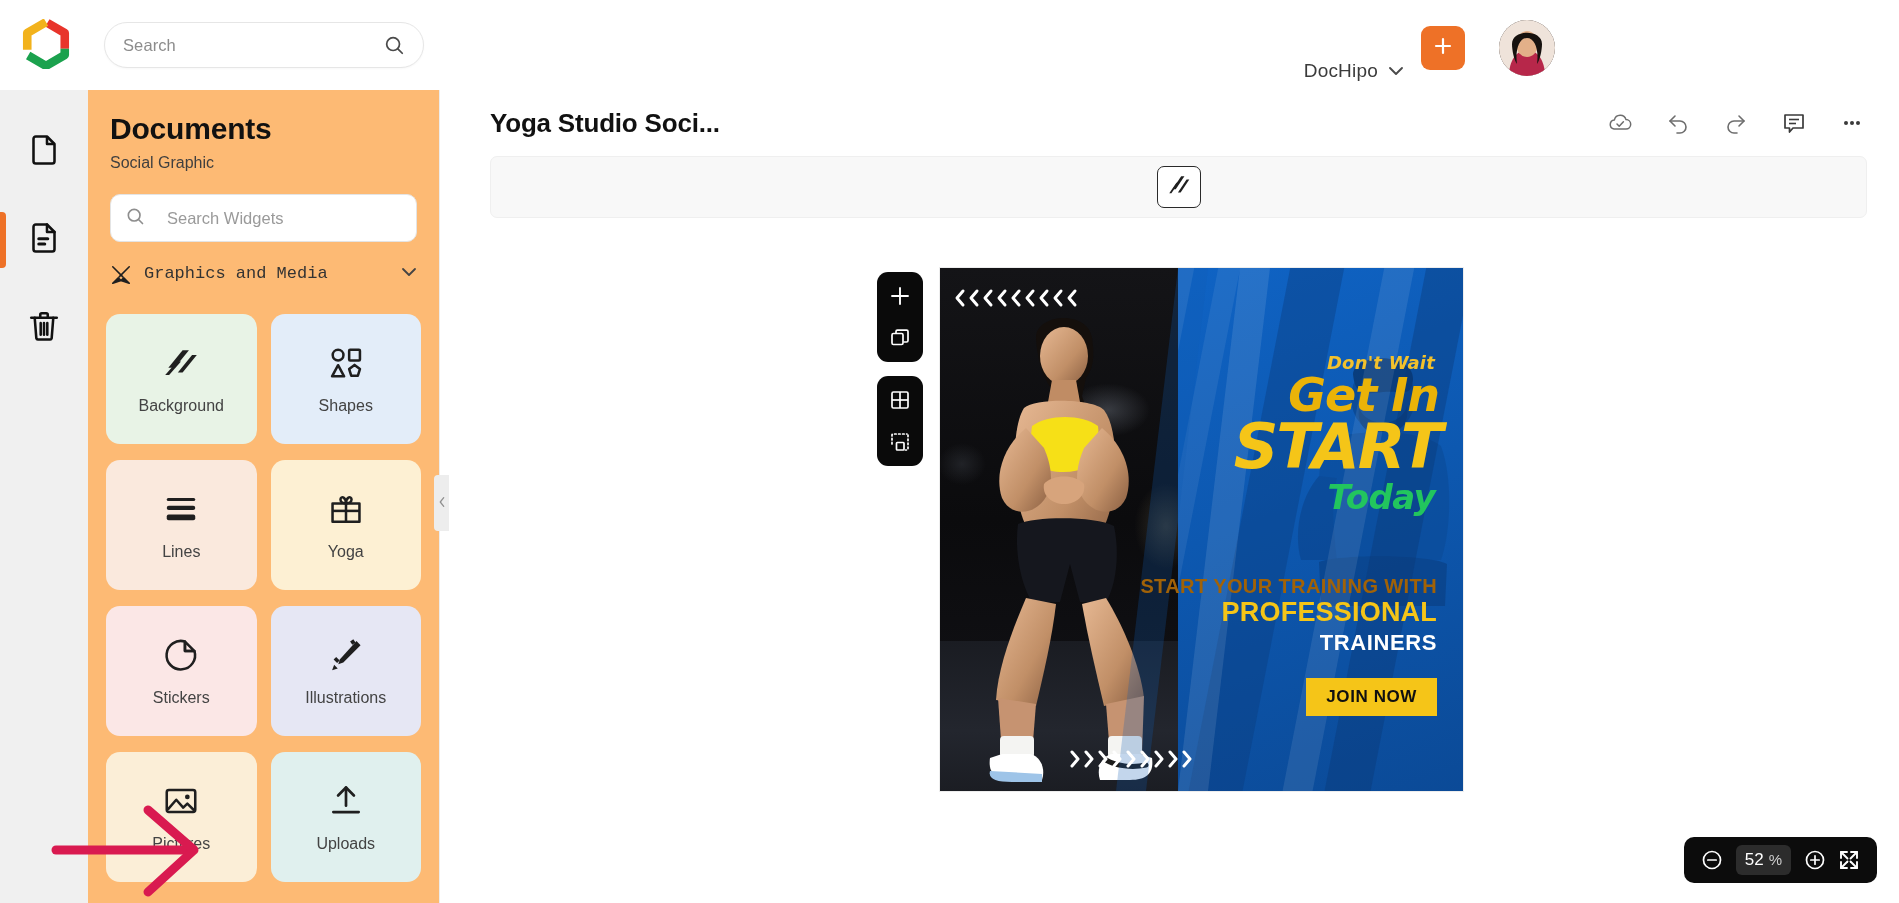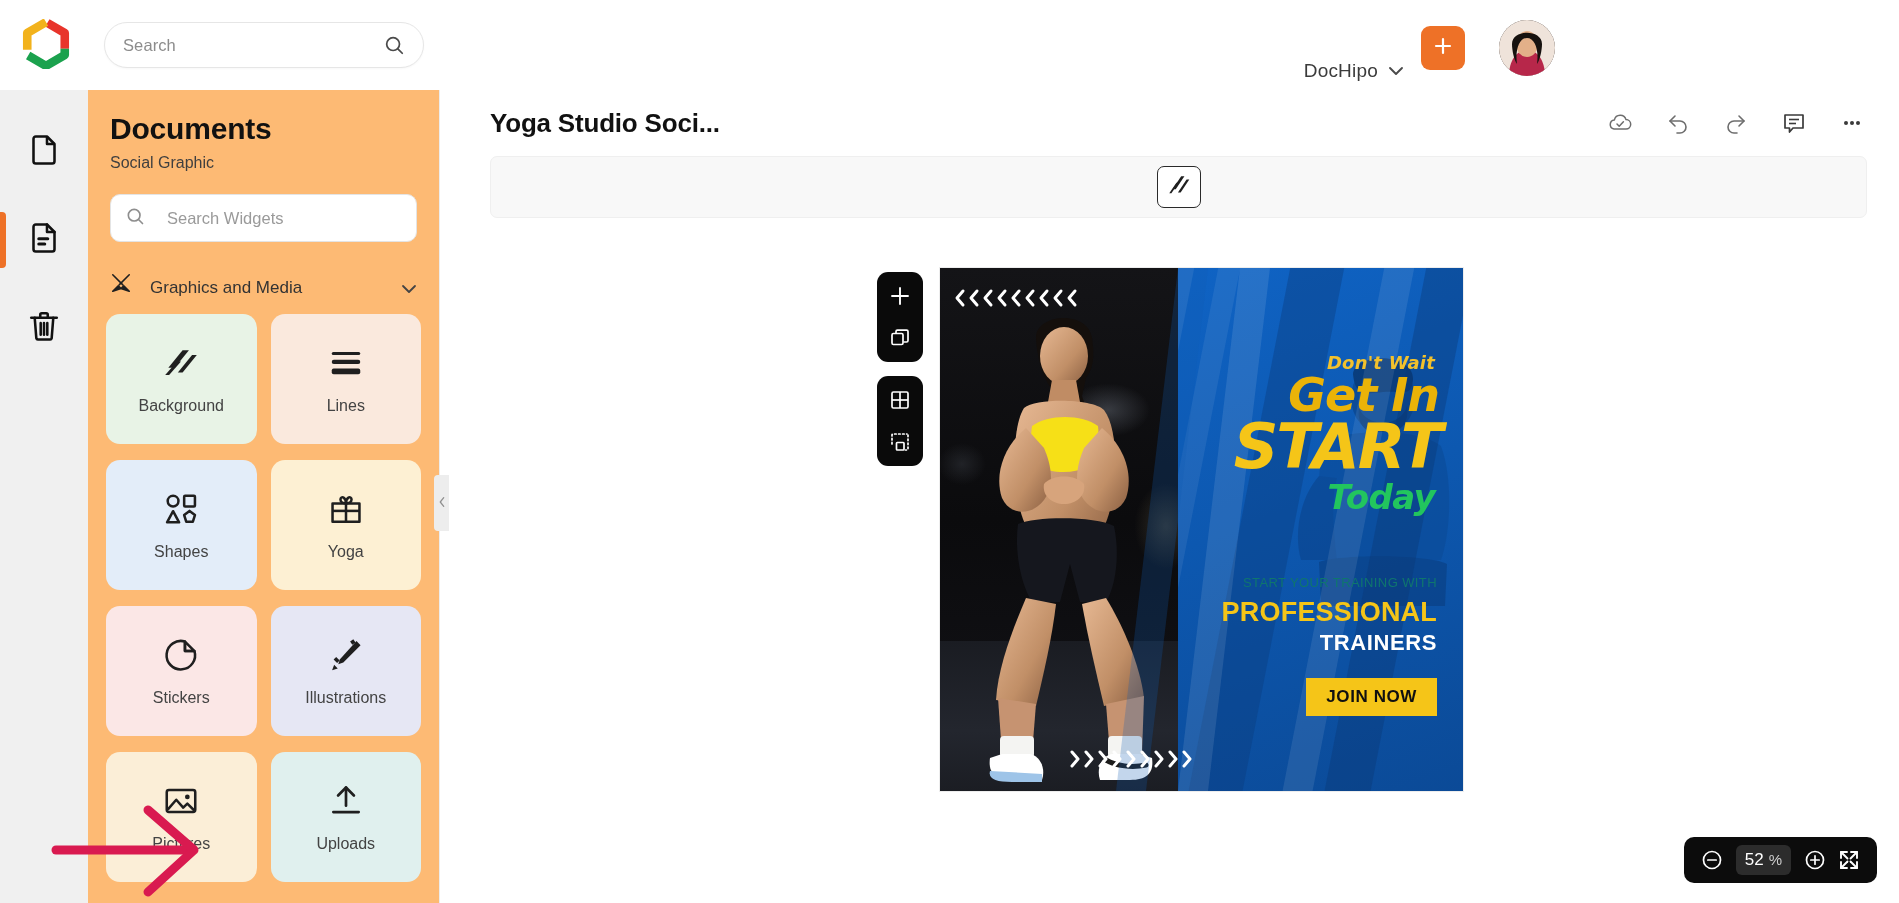--- a/index.html
+++ b/index.html
@@ -107,22 +107,23 @@
     background: #ffffff;
     display: flex; align-items: center; gap: 22px;
     padding: 0 14px;
   }
   .widget-search .ph { font-size: 16.5px; color: #9a9a9a; }
   .widget-search svg { width: 20px; height: 20px; flex: 0 0 auto; }
 
   .section-head {
     margin: 22px 22px 0 22px;
     height: 34px;
-    display: flex; align-items: flex-end; gap: 18px;
+    display: flex; align-items: flex-start; gap: 12px;
     cursor: pointer;
+    font-family: Liberation Mono, monospace;
   }
   .section-head .sh-label { flex: 1; font-size: 17px; color: #333333; }
   .section-head svg { flex: 0 0 auto; }
 
   .tiles {
     margin: 16px 18px 0 18px;
     display: grid;
     grid-template-columns: 1fr 1fr;
     gap: 16px 14px;
   }
@@ -272,21 +273,21 @@
     color: #f5c518; letter-spacing: -2px; line-height: 1;
   }
   .t-today {
     position: absolute; right: 28px; top: 212px;
     font-family: "DejaVu Sans", sans-serif;
     font-size: 34px; font-weight: bold; font-style: italic;
     color: #22c55e; letter-spacing: -.6px; line-height: 1;
   }
   .t-start {
     position: absolute; right: 26px; top: 307px;
-    font-size: 13px; font-weight: normal; color: #0f766e;
+    font-size: 20px; font-weight: bold; color: #a16207;
     letter-spacing: .4px;
   }
   .t-prof {
     position: absolute; right: 26px; top: 331px;
     font-size: 27px; font-weight: bold; color: #f5c518;
     letter-spacing: .2px; line-height: 1;
   }
   .t-trainers {
     position: absolute; right: 26px; top: 364px;
     font-size: 22px; font-weight: bold; color: #ffffff;
@@ -457,43 +458,43 @@
             <g fill="#1f1f1f">
           <path d="M4 15 L13 4 L17 4 L8 15 Z"></path>
               <path d="M10 18 L19 7 L22 7 L13 18 Z"></path>
           <path d="M2 19.5 L9.5 11 L12 11 L4.5 19.5 Z"></path>
         </g>
           </svg>
       </span>
       <span class="t-label">Background</span>
     </div>
 
+    <div class="tile" style="background:#e3edf9">
+      <span class="t-icon">
+        <svg viewBox="0 0 24 24" fill="none" stroke="#1f1f1f" stroke-width="1.6" stroke-linejoin="round">
+          <circle cx="7" cy="7" r="3.4"></circle>
+          <rect x="14" y="3.6" width="6.8" height="6.8" rx=".6"></rect>
+          <path d="M7 13.4 L10.8 20.4 L3.2 20.4 Z"></path>
+          <path d="M17.4 13.2 L20.8 15.8 L19.5 20 L15.3 20 L14 15.8 Z"></path>
+        </svg>
+      </span>
+      <span class="t-label">Shapes</span>
+    </div>
+
     <div class="tile" style="background:#fae9dd">
       <span class="t-icon">
         <svg viewBox="0 0 24 24">
             <g fill="#1f1f1f">
           <rect x="3" y="5" width="18" height="2" rx="1"></rect>
           <rect x="3" y="10" width="18" height="2.6" rx="1.3"></rect>
           <rect x="3" y="15.5" width="18" height="3.6" rx="1.2"></rect>
         </g>
           </svg>
       </span>
       <span class="t-label">Lines</span>
-    </div>
-
-    <div class="tile" style="background:#e3edf9">
-      <span class="t-icon">
-        <svg viewBox="0 0 24 24" fill="none" stroke="#1f1f1f" stroke-width="1.6" stroke-linejoin="round">
-          <circle cx="7" cy="7" r="3.4"></circle>
-          <rect x="14" y="3.6" width="6.8" height="6.8" rx=".6"></rect>
-          <path d="M7 13.4 L10.8 20.4 L3.2 20.4 Z"></path>
-          <path d="M17.4 13.2 L20.8 15.8 L19.5 20 L15.3 20 L14 15.8 Z"></path>
-        </svg>
-      </span>
-      <span class="t-label">Shapes</span>
     </div>
 
     <div class="tile" style="background:#fdf0d3">
       <span class="t-icon">
         <svg viewBox="0 0 24 24" fill="none" stroke="#1f1f1f" stroke-width="1.6" stroke-linejoin="round">
           <rect x="3.5" y="8.5" width="17" height="11.5"></rect>
           <line x1="3.5" y1="13.2" x2="20.5" y2="13.2"></line>
           <line x1="12" y1="8.5" x2="12" y2="20"></line>
           <path d="M12 8.5 C10 8.5 8.5 7.4 8.5 6 C8.5 4.8 9.6 4.2 10.5 4.8 C11.3 5.3 12 7 12 8.5 Z"></path>
           <path d="M12 8.5 C14 8.5 15.5 7.4 15.5 6 C15.5 4.8 14.4 4.2 13.5 4.8 C12.7 5.3 12 7 12 8.5 Z"></path>

